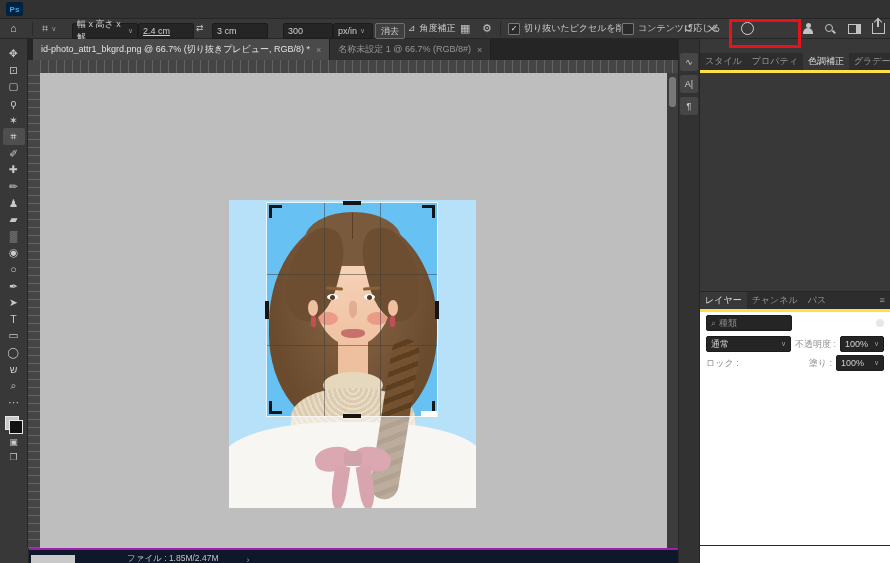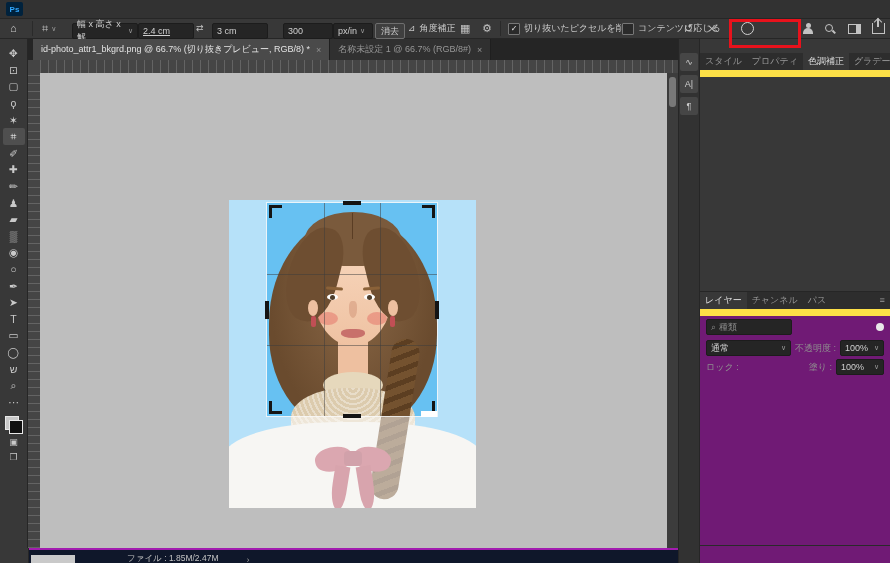--- a/index.html
+++ b/index.html
@@ -129,30 +129,30 @@
   .hm-b{left:50%;margin-left:-9px;bottom:-2px;width:18px;height:4px;}
   .hm-l{top:50%;margin-top:-9px;left:-2px;width:4px;height:18px;}
   .hm-r{top:50%;margin-top:-9px;right:-2px;width:4px;height:18px;}
   .hdl-white{position:absolute;right:0;bottom:-1px;width:16px;height:6px;background:#fff;}
   
   #dock{position:absolute;left:678px;top:39px;width:22px;height:524px;background:#323232;
         border-left:1px solid #262626;border-right:1px solid #262626;display:flex;flex-direction:column;align-items:center;padding-top:14px;box-sizing:border-box;gap:4px;}
   .dock-btn{width:18px;height:18px;background:#464646;border-radius:2px;display:flex;align-items:center;justify-content:center;color:#cfcfcf;font-size:9px;}
   
   #rightpanel{position:absolute;left:700px;top:39px;width:190px;height:524px;background:#383838;}
-  .ptabs{height:17px;background:#2d2d2d;display:flex;align-items:stretch;border-bottom:7px solid #fde047;font-family:Liberation Mono, monospace;}
+  .ptabs{height:17px;background:#2d2d2d;display:flex;align-items:stretch;border-bottom:3px solid #fde047;font-family:Liberation Mono, monospace;}
   .ptab{display:flex;align-items:center;padding:0 5px;font-size:9px;color:#989898;white-space:nowrap;}
   .ptab.active{background:#383838;color:#dcdcdc;}
   .pmenu{margin-left:auto;color:#9a9a9a;font-size:9px;padding:0 5px;display:flex;align-items:center;}
   #adj-head{margin-top:14px;}
   .add-label{color:#8e8e8e;font-size:9px;padding:7px 8px 4px;}
   .adj-row{display:flex;justify-content:center;gap:9px;padding:3px 0;}
   .adj-icon{color:#c9c9c9;font-size:11px;width:15px;text-align:center;}
   
-  #layers{position:absolute;left:0;top:252px;width:190px;bottom:0;background:#701a75;border-top:1px solid #262626;text-align:right;}
+  #layers{position:absolute;left:0;top:252px;width:190px;bottom:0;background:#ffffff;border-top:1px solid #262626;text-align:right;}
   .lrow{display:flex;align-items:center;padding:0 6px;gap:4px;}
   #filter-row{height:22px;}
   #search-box{background:#252525;border:1px solid #1c1c1c;border-radius:2px;height:14px;width:76px;
               display:flex;align-items:center;gap:3px;padding:0 4px;color:#8f8f8f;font-size:9px;}
   .fic{color:#bdbdbd;font-size:10px;}
   #filter-dot{width:8px;height:8px;background:#e8e8e8;border-radius:50%;margin-left:auto;}
   #blend-row{height:20px;}
   #blend-select{width:84px;}
   .dimlabel{color:#8f8f8f;font-size:9px;white-space:nowrap;}
   #opacity-box,#fill-box{width:38px;justify-content:space-between;}

